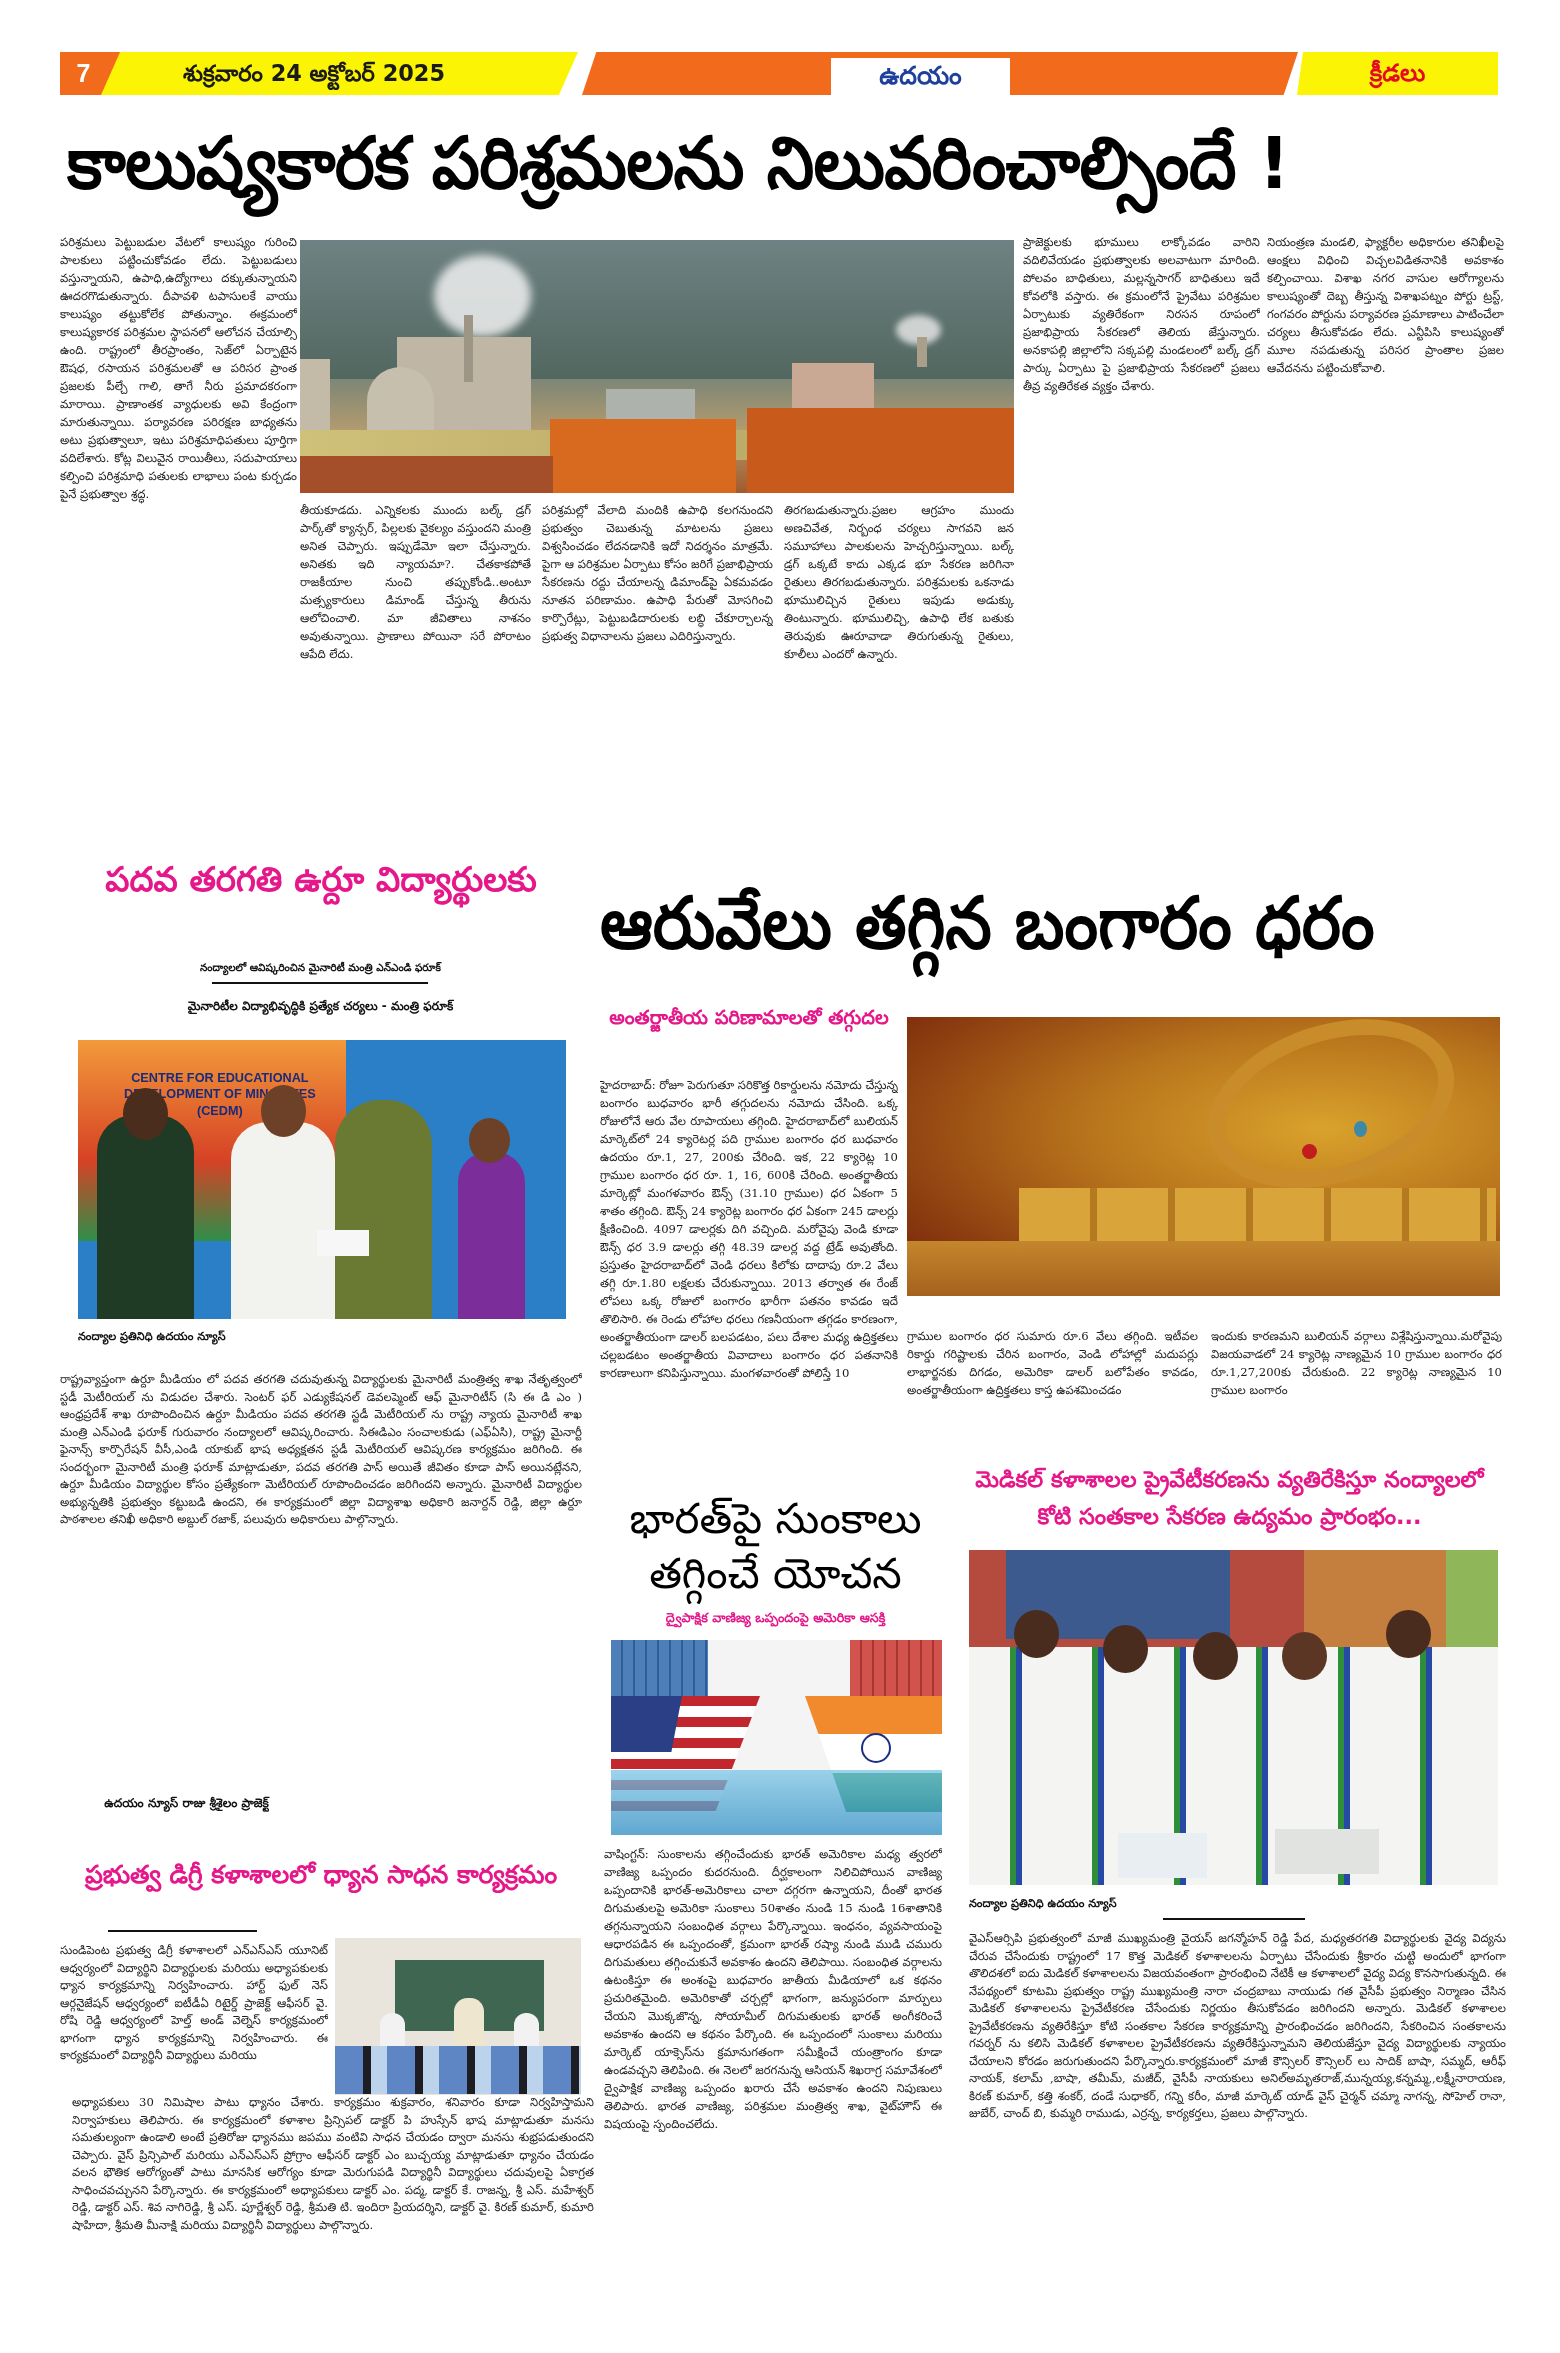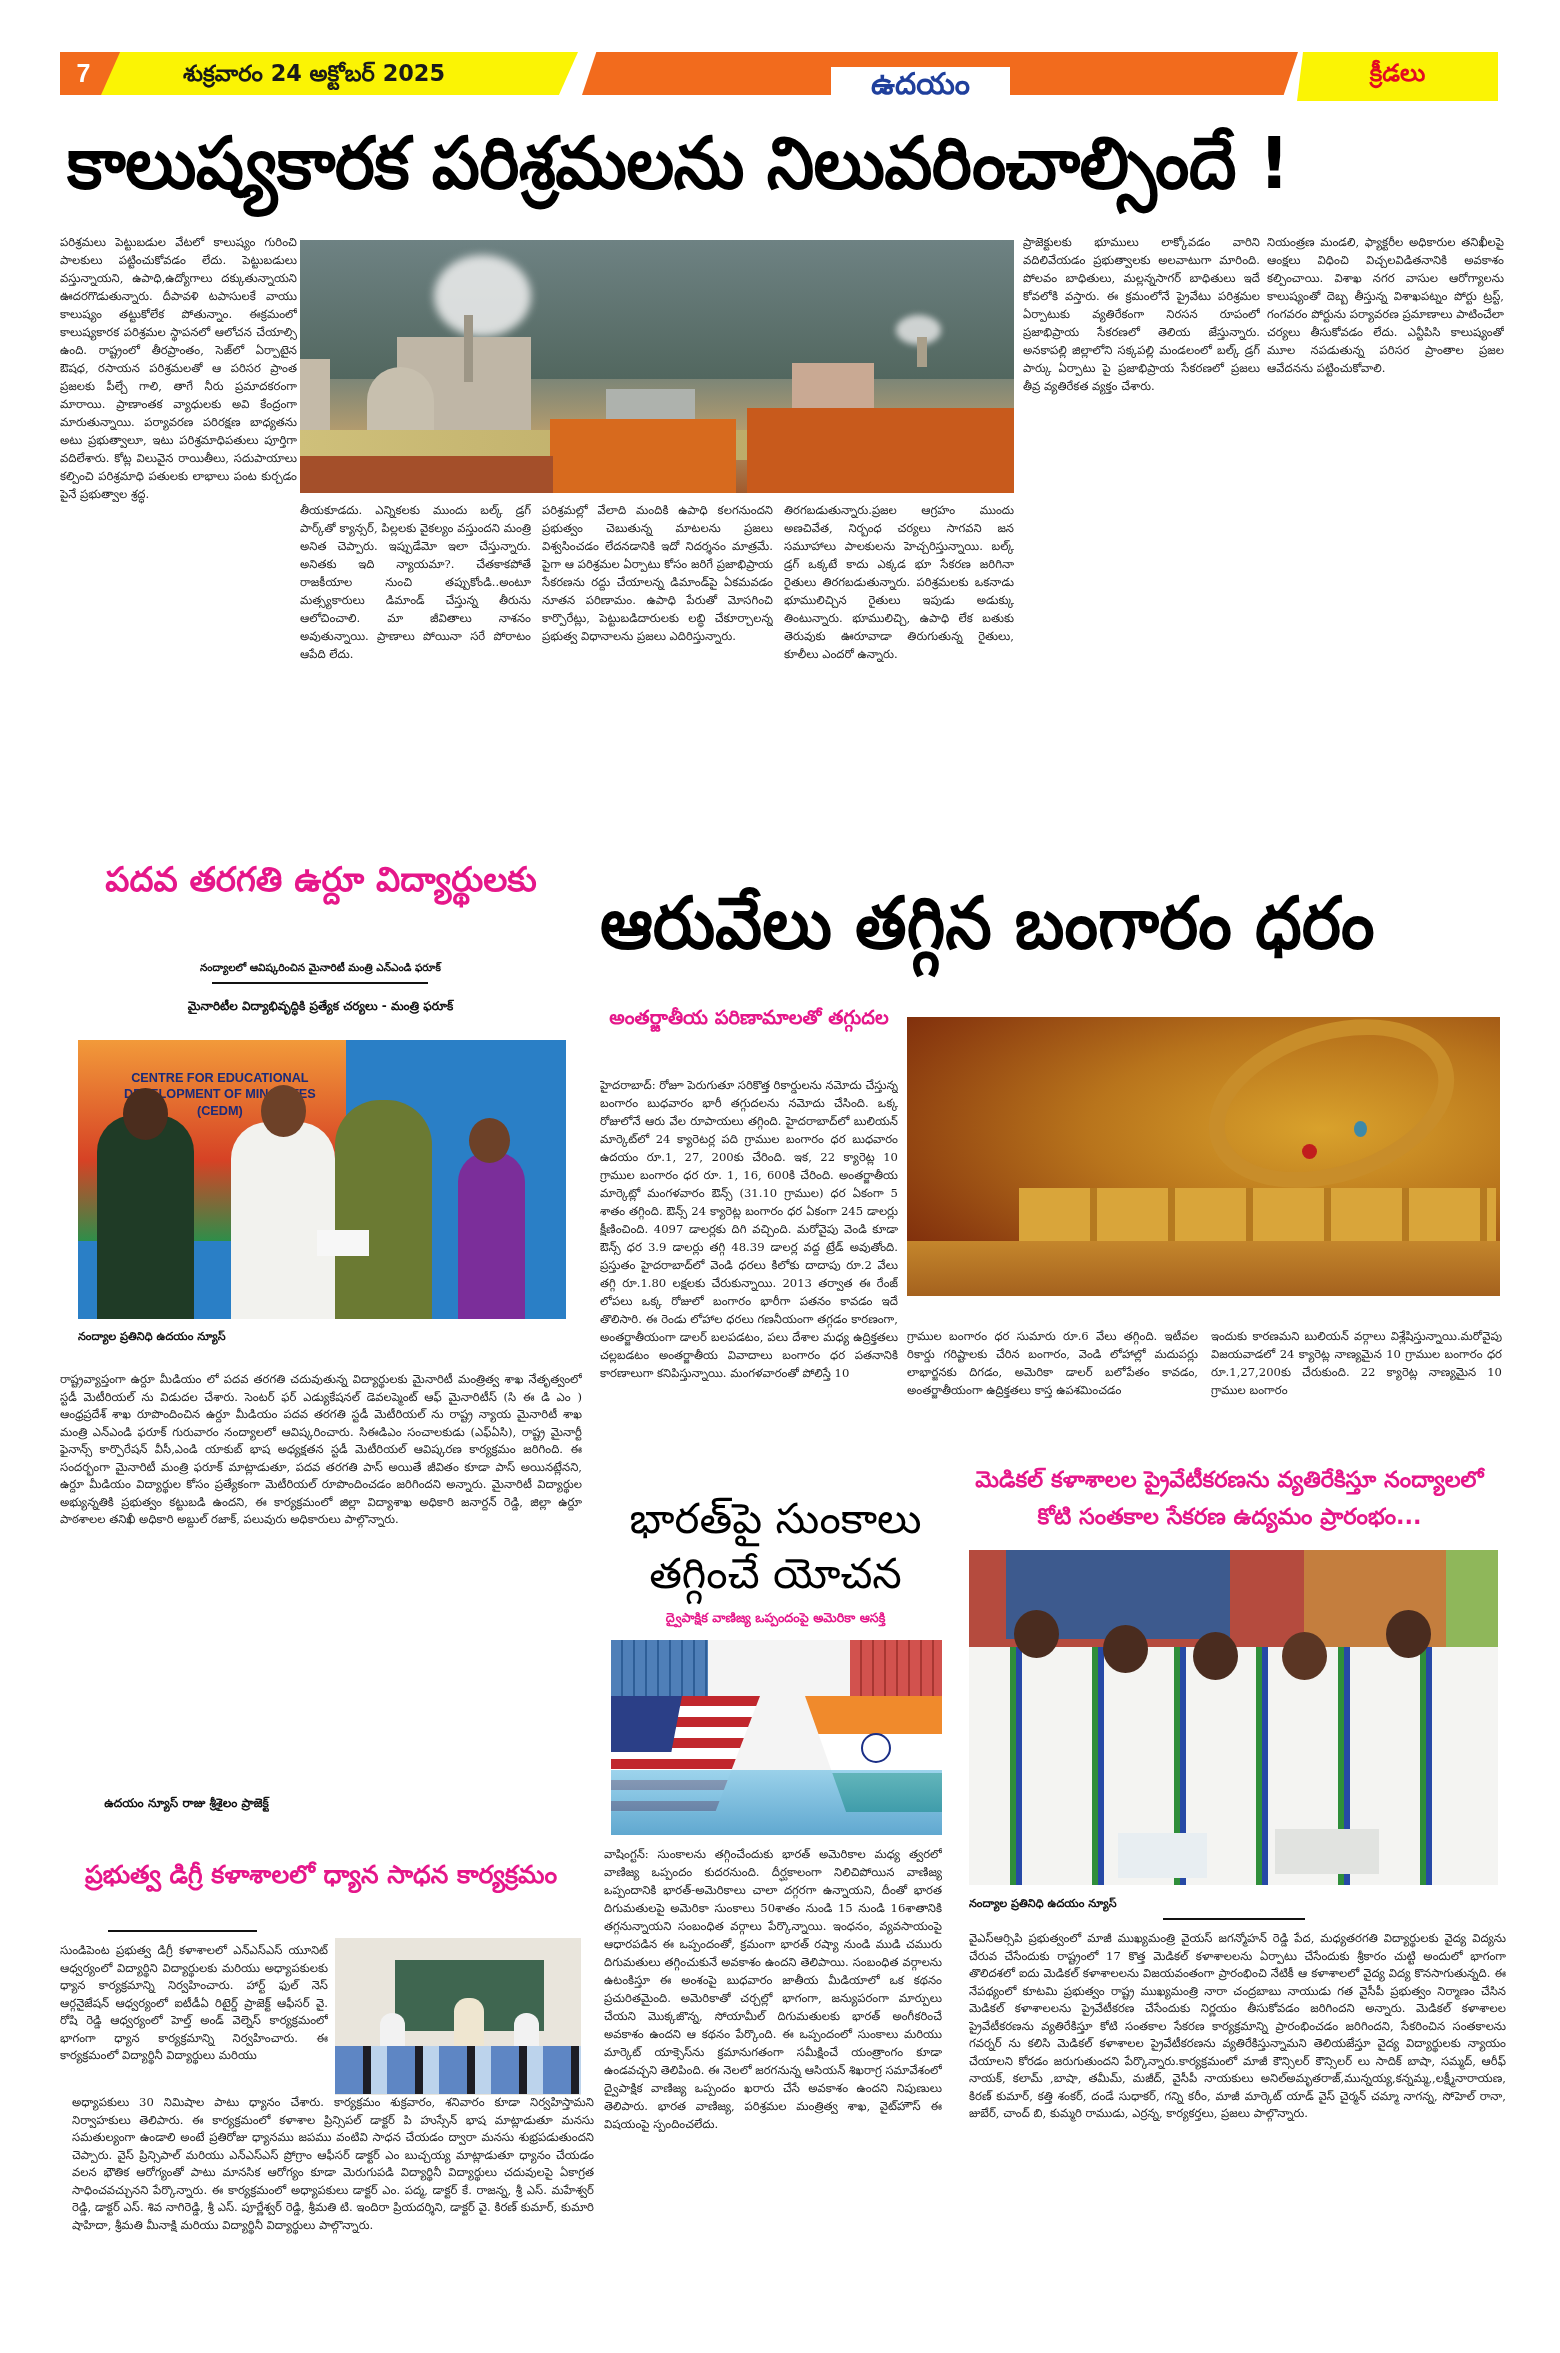--- a/index.html
+++ b/index.html
@@ -9,24 +9,24 @@
   
   .masthead { position: absolute; left: 60px; top: 52px; width: 1438px; height: 43px; }
   .mh-page { position: absolute; left: 0; top: 0; width: 67px; height: 43px; background: #f26b1d;
              clip-path: polygon(0 0, 100% 0, 80% 100%, 0 100%); color: #fff; font-weight: bold;
              font-size: 25px; line-height: 43px; padding-left: 16.4px; font-family: "Liberation Sans", sans-serif; }
   .mh-date { position: absolute; left: 41px; top: 0; width: 477px; height: 43px; background: #fbf404;
              clip-path: polygon(4% 0, 100% 0, 96% 100%, 0 100%); font-weight: bold; font-size: 22.4px;
              line-height: 43px; padding-left: 82px; color: #1a1a1a; }
   .mh-center { position: absolute; left: 522px; top: 0; width: 716px; height: 43px; background: #f26b1d;
              clip-path: polygon(2% 0, 100% 0, 98% 100%, 0 100%); }
-  .mh-logo { position: absolute; left: 771px; top: 15px; width: 179px; height: 40px; background: #fff;
+  .mh-logo { position: absolute; left: 771px; top: 6px; width: 179px; height: 40px; background: #fff;
              display: flex; align-items: center; justify-content: center; color: #1f3f9c; font-weight: bold;
-             font-size: 30px; }
-  .mh-section { position: absolute; left: 1237px; top: 0; width: 201px; height: 49px; background: #fbf404;
+             font-size: 25px; }
+  .mh-section { position: absolute; left: 1237px; top: 0; width: 201px; height: 43px; background: #fbf404;
              clip-path: polygon(3% 0, 100% 0, 100% 100%, 0 100%); color: #e30a22; font-weight: bold;
              font-size: 24px; line-height: 43px; text-align: center; }
 
   
   .main-headline { position: absolute; left: 67px; top: 119px; width: 1431px; font-size: 72px; font-weight: 900;
              letter-spacing: -0.7px; line-height: 89px; color: #000; text-align: left; white-space: nowrap;
              font-family: "DejaVu Sans", sans-serif; transform: scaleX(0.94); transform-origin: left; }
 
   
   .col { position: absolute; font-size: 11.6px; line-height: 18px; text-align: justify; color: #1a1a1a;

